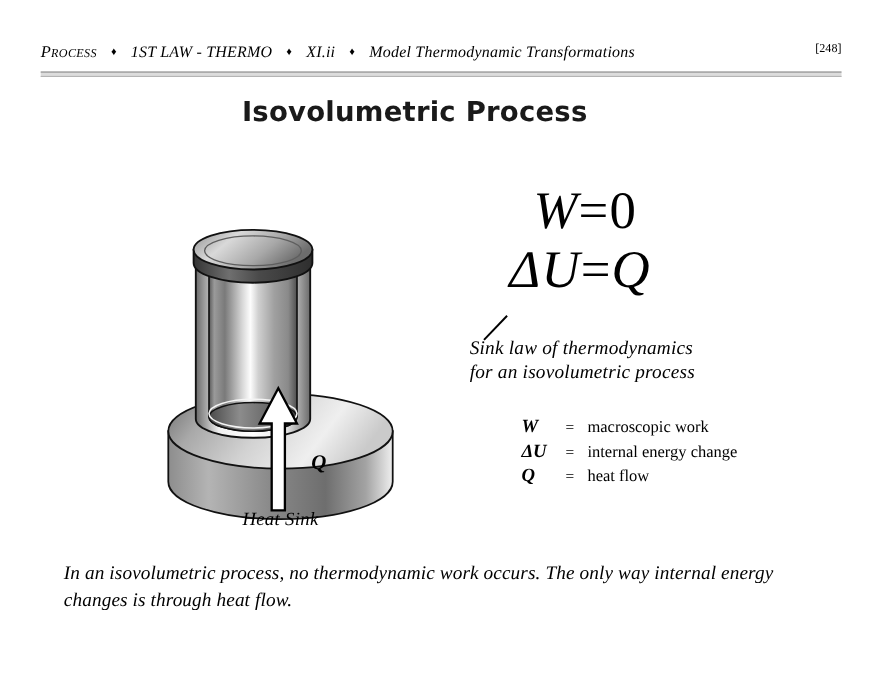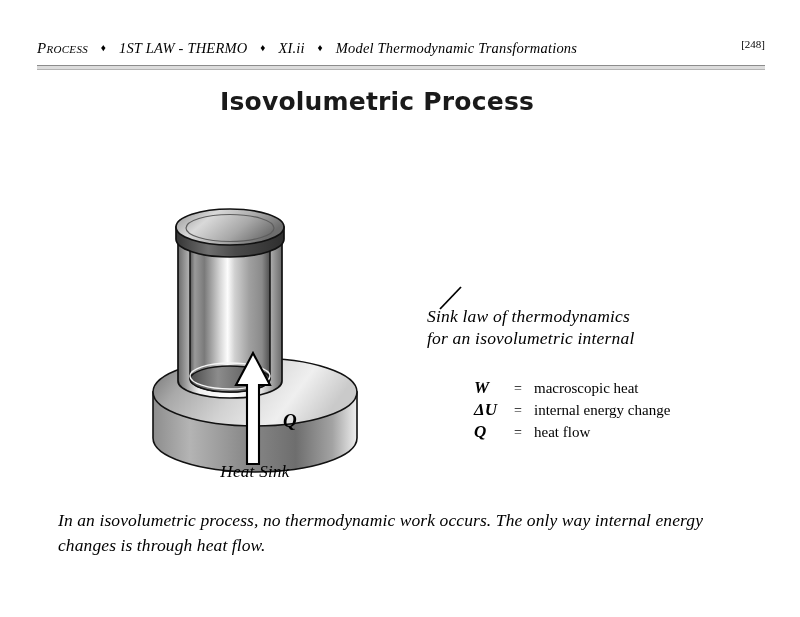--- a/index.html
+++ b/index.html
@@ -308,37 +308,45 @@
                  L 150 190
                  L 139 190
                  L 139 269 Z" fill="#ffffff" stroke="#000000" stroke-width="2.1" stroke-linejoin="miter"></path>
       </g>
     </svg>
   </div>
 
   <div class="q-label">Q</div>
   <div class="heatsink-label">Heat Sink</div>
 
+  <div class="equations">
+    <div class="eq eq-1">
+      <span>W</span><span class="op">=</span><span class="num">0</span>
+    </div>
+    <div class="eq eq-2">
+      <span>ΔU</span><span class="op">=</span><span>Q</span>
+    </div>
+  </div>
 
   <div class="pointer">
     <svg width="30" height="26" viewBox="0 0 30 26" xmlns="http://www.w3.org/2000/svg">
       <line x1="3" y1="24" x2="24" y2="2" stroke="#000000" stroke-width="1.8"></line>
     </svg>
   </div>
 
   <div class="first-law">
     <div>Sink law of thermodynamics</div>
-    <div>for an isovolumetric internal</div>
+    <div>for an isovolumetric process</div>
   </div>
 
   <div class="legend">
     <div class="legend-row">
       <span class="legend-sym">W</span>
       <span class="legend-eq">=</span>
-      <span class="legend-desc">macroscopic heat</span>
+      <span class="legend-desc">macroscopic work</span>
     </div>
     <div class="legend-row">
       <span class="legend-sym">ΔU</span>
       <span class="legend-eq">=</span>
       <span class="legend-desc">internal energy change</span>
     </div>
     <div class="legend-row">
       <span class="legend-sym">Q</span>
       <span class="legend-eq">=</span>
       <span class="legend-desc">heat flow</span>

